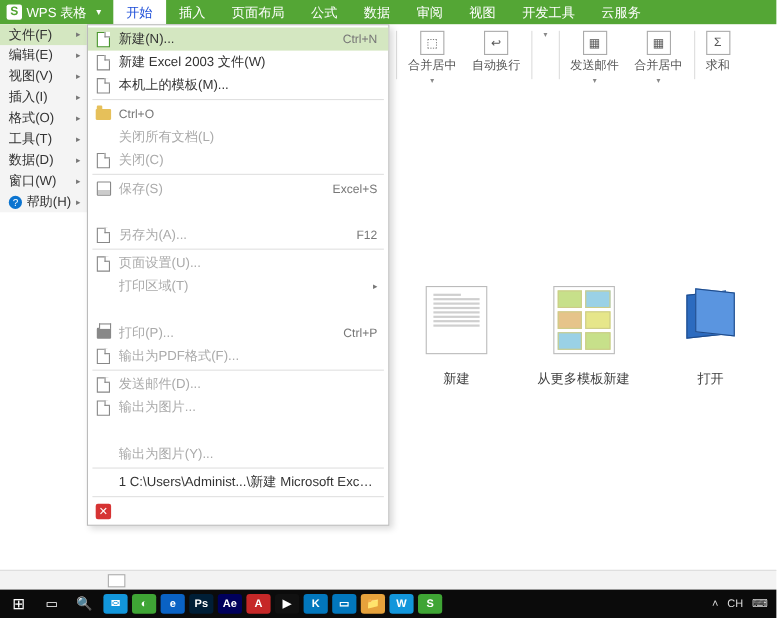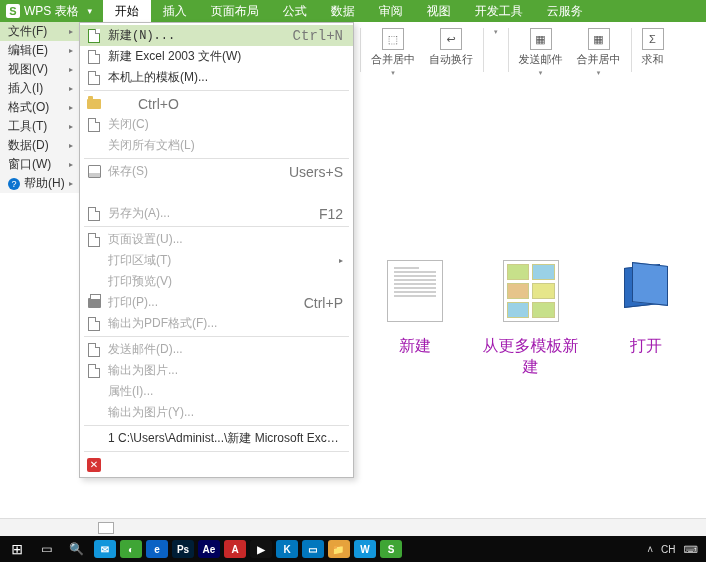--- a/index.html
+++ b/index.html
@@ -5,38 +5,38 @@
   * { margin: 0; padding: 0; box-sizing: border-box; }
   body { width: 706px; height: 562px; font-family: "Microsoft YaHei", Arial, sans-serif; font-size: 12px; background: #fff; position: relative; overflow: hidden; }
   
   
   .title-bar { height: 22px; background: #54a635; color: #fff; display: flex; align-items: center; font-size: 12px; }
   .title-logo { display: flex; align-items: center; gap: 4px; padding: 0 6px; }
   .title-logo-box { width: 14px; height: 14px; background: #fff; color: #54a635; font-weight: bold; display: inline-flex; align-items: center; justify-content: center; border-radius: 2px; font-size: 11px; }
   .title-dropdown { width: 14px; display: inline-flex; justify-content: center; font-size: 9px; }
   .title-tabs { display: flex; height: 22px; }
   .title-tab { padding: 0 12px; display: flex; align-items: center; cursor: pointer; }
-  .title-tab.active { background: #fff; color: #000000; }
+  .title-tab.active { background: #fff; color: #1d4ed8; }
   
   
   .left-menu { position: absolute; top: 22px; left: 0; width: 80px; background: #f4f4f4; border-right: 1px solid #ddd; }
   .left-item { height: 19px; display: flex; align-items: center; justify-content: space-between; padding: 0 6px 0 8px; cursor: pointer; color: #333; font-size: 12px; }
   .left-item.hover { background: #d4e7c1; }
   .left-item .chev { font-size: 8px; color: #777; }
   .left-item .help-icon { width: 12px; height: 12px; border-radius: 50%; background: #0b74d0; color: #fff; font-size: 9px; display: inline-flex; align-items: center; justify-content: center; margin-right: 4px; }
   .left-item-inner { display: flex; align-items: center; }
   
   
   .dropdown { position: absolute; top: 22px; left: 79px; width: 275px; background: #fff; border: 1px solid #bbb; box-shadow: 3px 3px 6px rgba(0,0,0,.15); padding: 2px 0; }
   .d-item { height: 21px; display: flex; align-items: center; padding: 0 10px 0 6px; cursor: pointer; color: #333; font-size: 12px; position: relative; }
-  .d-item.hover { background: #d4e7c1; font-family: Liberation Mono, monospace; }
+  .d-item.hover { background: #d4e7c1; }
   .d-item.disabled { color: #aaa; }
   .d-item .mi { width: 16px; height: 16px; margin-right: 6px; display: inline-flex; align-items: center; justify-content: center; font-size: 11px; }
   .d-item .label { flex: 1; white-space: nowrap; overflow: hidden; text-overflow: ellipsis; }
-  .d-item .sc { color: #777; font-size: 14px; margin-left: 30px; }
+  .d-item .sc { color: #777; font-size: 11px; }
   .d-item .chev { font-size: 8px; color: #777; margin-left: 6px; }
   .d-sep { height: 1px; background: #e0e0e0; margin: 2px 4px; }
   .d-item .x-icon { width: 14px; height: 14px; background: #d63333; color: #fff; font-size: 10px; display: inline-flex; align-items: center; justify-content: center; border-radius: 2px; }
   
   
   .ico-page { width: 12px; height: 14px; border: 1px solid #888; border-top-right-radius: 3px 4px; position: relative; background: #fff; }
   .ico-page::after { content:""; position:absolute; top:-1px; right:-1px; width:4px; height:4px; background:#fff; border-left:1px solid #888; border-bottom:1px solid #888; }
   .ico-page.green { border-color: #4a962e; }
   .ico-folder { width: 14px; height: 10px; background: #e6c05a; border-radius: 1px; position: relative; }
   .ico-folder::before { content:""; position:absolute; top:-3px; left:1px; width:5px; height:3px; background:#e6c05a; border-radius:1px 1px 0 0; }
@@ -48,21 +48,21 @@
   .ribbon-right { position: absolute; left: 354px; top: 22px; right: 0; height: 58px; display: flex; align-items: flex-start; padding: 6px; gap: 6px; color: #555; }
   .rb-group { display: flex; flex-direction: column; align-items: center; gap: 2px; padding: 0 4px; font-size: 11px; cursor: pointer; }
   .rb-group .big-ico { width: 22px; height: 22px; border: 1px solid #aaa; display: flex; align-items: center; justify-content: center; font-size: 11px; }
   .rb-sep { width: 1px; height: 44px; background: #ddd; }
   .rb-group .down { font-size: 7px; color: #888; }
   
   
   .cards { position: absolute; top: 260px; left: 365px; right: 10px; display: flex; justify-content: space-between; }
   .card { width: 100px; display: flex; flex-direction: column; align-items: center; gap: 14px; cursor: pointer; }
   .card .thumb { width: 56px; height: 62px; }
-  .card .cap { font-size: 16px; color: #a21caf; text-align: center; }
+  .card .cap { font-size: 12px; color: #404040; text-align: center; }
   .thumb-doc { border: 1px solid #bbb; background: #fff; display: flex; flex-direction: column; padding: 6px 6px; gap: 2px; }
   .thumb-doc .ln { height: 2px; background: #cfcfcf; }
   .thumb-doc .ln.s1 { width: 60%; }
   .thumb-tpl { border: 1px solid #bbb; background: #fff; display: grid; grid-template-columns: 1fr 1fr; grid-auto-rows: 1fr; gap: 3px; padding: 3px; }
   .thumb-tpl .c { border: 1px solid #cc8; }
   .thumb-tpl .c.b1 { background: #c7e08a; }
   .thumb-tpl .c.b2 { background: #9ad1e6; }
   .thumb-tpl .c.b3 { background: #e6c48a; }
   .thumb-tpl .c.b4 { background: #e6e68a; }
   .thumb-fold { width: 56px; height: 48px; position: relative; }
@@ -213,36 +213,36 @@
       <span class="label">本机上的模板(M)...</span>
     </div>
     <div class="d-sep"></div>
     <div class="d-item">
       <span class="mi">
         <span class="ico-folder"></span>
       </span>
       <span class="sc">Ctrl+O</span>
     </div>
     <div class="d-item disabled">
+      <span class="mi"></span>
+      <span class="label">关闭所有文档(L)</span>
+    </div>
+    <div class="d-item disabled">
       <span class="mi">
         <span class="ico-page"></span>
       </span>
       <span class="label">关闭(C)</span>
     </div>
-    <div class="d-item disabled">
-      <span class="mi"></span>
-      <span class="label">关闭所有文档(L)</span>
-    </div>
     <div class="d-sep"></div>
     <div class="d-item disabled">
       <span class="mi">
         <span class="ico-disk"></span>
       </span>
       <span class="label">保存(S)</span>
-      <span class="sc">Users+S</span>
+      <span class="sc">Excel+S</span>
     </div>
     <div class="d-item disabled">
       <span class="mi"></span>
     </div>
     <div class="d-item disabled">
       <span class="mi">
         <span class="ico-page"></span>
       </span>
       <span class="label">另存为(A)...</span>
       <span class="sc">F12</span>
@@ -254,21 +254,20 @@
       </span>
       <span class="label">页面设置(U)...</span>
     </div>
     <div class="d-item disabled">
       <span class="mi"></span>
       <span class="label">打印区域(T)</span>
       <span class="chev">▸</span>
     </div>
     <div class="d-item disabled">
       <span class="mi"></span>
-      <span class="label">打印预览(V)</span>
     </div>
     <div class="d-item disabled">
       <span class="mi">
         <span class="ico-print"></span>
       </span>
       <span class="label">打印(P)...</span>
       <span class="sc">Ctrl+P</span>
     </div>
     <div class="d-item disabled">
       <span class="mi">
@@ -284,21 +283,20 @@
       <span class="label">发送邮件(D)...</span>
     </div>
     <div class="d-item disabled">
       <span class="mi">
         <span class="ico-page"></span>
       </span>
       <span class="label">输出为图片...</span>
     </div>
     <div class="d-item disabled">
       <span class="mi"></span>
-      <span class="label">属性(I)...</span>
     </div>
     <div class="d-item disabled">
       <span class="mi"></span>
       <span class="label">输出为图片(Y)...</span>
     </div>
     <div class="d-sep"></div>
     <div class="d-item">
       <span class="mi"></span>
       <span class="label">1 C:\Users\Administ...\新建 Microsoft Excel 工作表.xlsx</span>
     </div>

